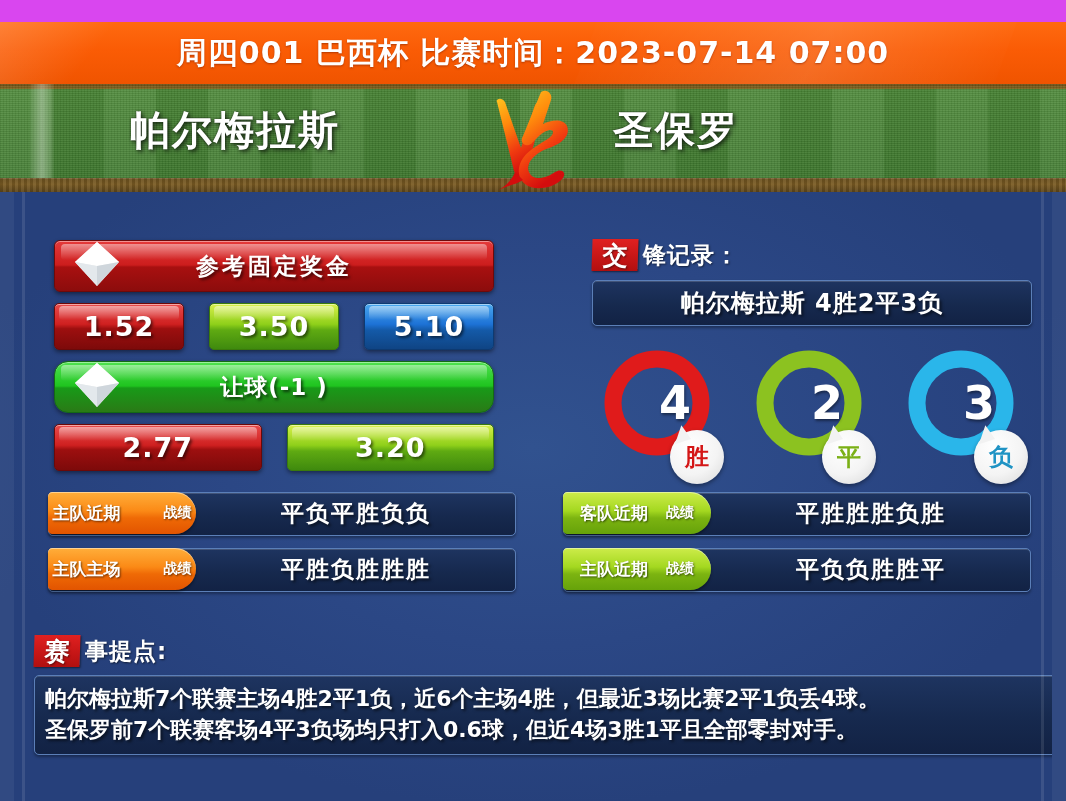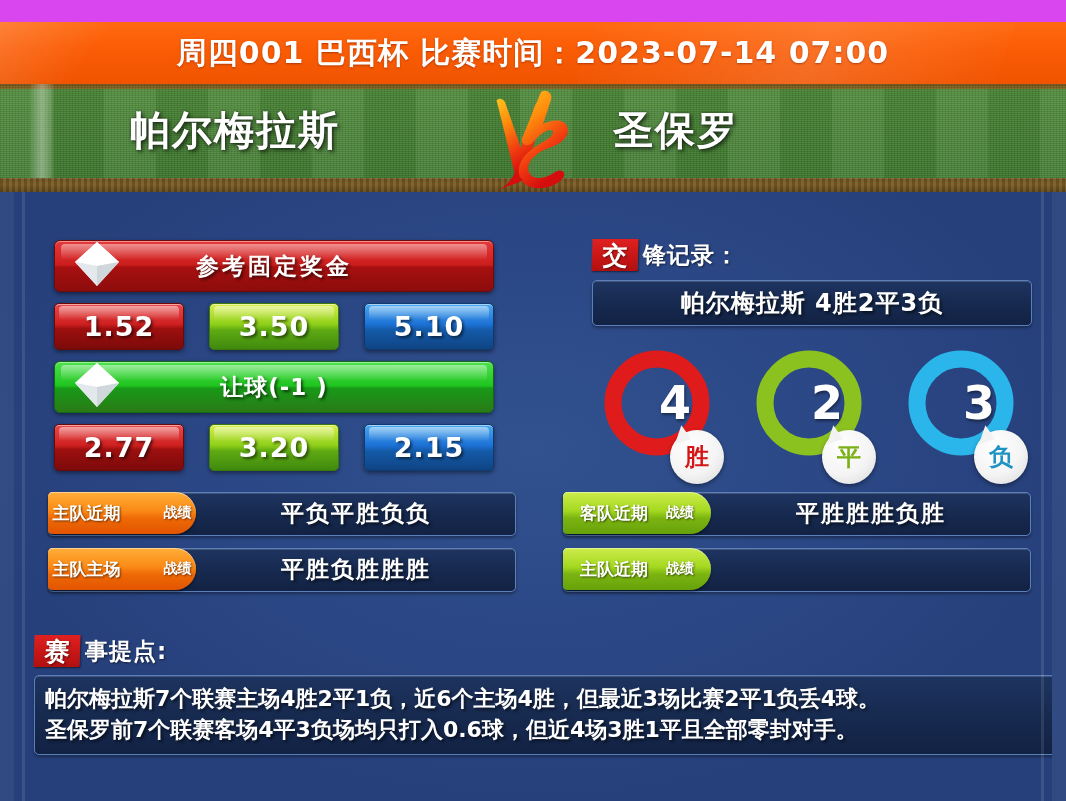--- a/index.html
+++ b/index.html
@@ -152,21 +152,21 @@
     content:"";position:absolute;left:4px;right:4px;top:2px;height:14px;border-radius:4px;
     background:linear-gradient(180deg,rgba(255,255,255,.5),rgba(255,255,255,0));
   }
   .odds-cell.c-red{background:linear-gradient(180deg,#e94a4a 0%,#cf2020 45%,#9d0f0f 55%,#7d0a0a 100%);border:1px solid #6b0909;}
   .odds-cell.c-green{background:linear-gradient(180deg,#d8ef4a 0%,#8fd01a 45%,#5faa12 58%,#3f8a0e 100%);border:1px solid #3a7a0c;}
   .odds-cell.c-blue{background:linear-gradient(180deg,#4aa8ef 0%,#1d72d6 45%,#145aa8 58%,#0f4484 100%);border:1px solid #0d3a72;}
 
   .bar-title.green .label{letter-spacing:1px;}
   .bar-title .handicap-num{color:#ffffff;font-weight:bold;}
 
-  .odds-block .bar-title.green{margin-top:11px;}
+  .odds-block .bar-title.green{margin-top:11px;border-radius:14px;}
 
   
   .h2h-block{position:absolute;left:578px;top:46px;width:440px;}
   .sec-head{display:flex;align-items:center;height:34px;}
   .sec-badge{
     display:inline-flex;align-items:center;justify-content:center;
     min-width:38px;height:32px;padding:0 4px;
     background:linear-gradient(180deg,#e02020,#b20f0f);
     color:#fff;font-size:25px;font-weight:bold;
     box-shadow:1px 1px 2px rgba(0,0,0,.5);
@@ -326,21 +326,20 @@
           <polygon points="26,4 48,24 26,28 4,24" fill="#ffffff"></polygon>
           <polygon points="26,28 48,24 26,48" fill="#cfd6dc"></polygon>
           <polygon points="26,28 4,24 26,48" fill="#e3e8ec"></polygon>
         </svg>
         <span class="label"><span>让球(</span><span class="handicap-num">-1</span><span> )</span></span>
       </div>
 
       <div class="odds-row">
         <div class="odds-cell c-red">2.77</div>
         <div class="odds-cell c-green">3.20</div>
-        <div class="odds-cell c-blue">2.15</div>
       </div>
     </div>
 
     <div class="h2h-block">
       <div class="sec-head">
         <span class="sec-badge">交</span>
         <span class="sec-rest">锋记录：</span>
       </div>
       <div class="dark-box">帕尔梅拉斯  4胜2平3负</div>
 
@@ -397,20 +396,21 @@
               <span class="small">战绩</span>
             </div>
           <div class="form-value">平胜胜胜负胜</div>
         </div>
         <div class="form-row">
           <div class="form-track"></div>
           <div class="form-pill lime">
               <span>主队近期</span>
               <span class="small">战绩</span>
             </div>
+          <div class="form-value">平负负胜胜平</div>
         </div>
       </div>
     </div>
 
     <div class="analysis">
       <div class="sec-head">
         <span class="sec-badge">赛</span>
         <span class="sec-rest">事提点:</span>
       </div>
       <div class="analysis-box">

